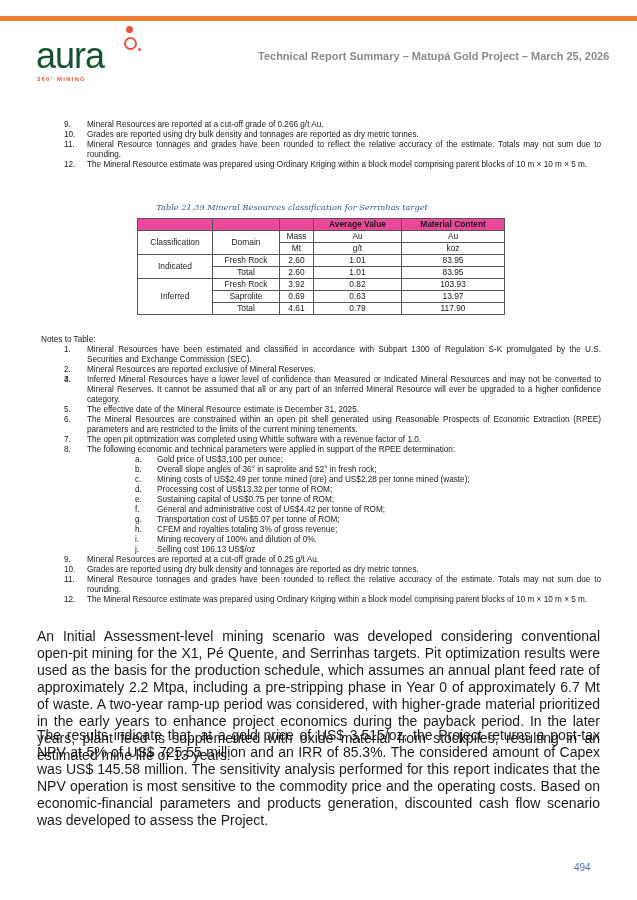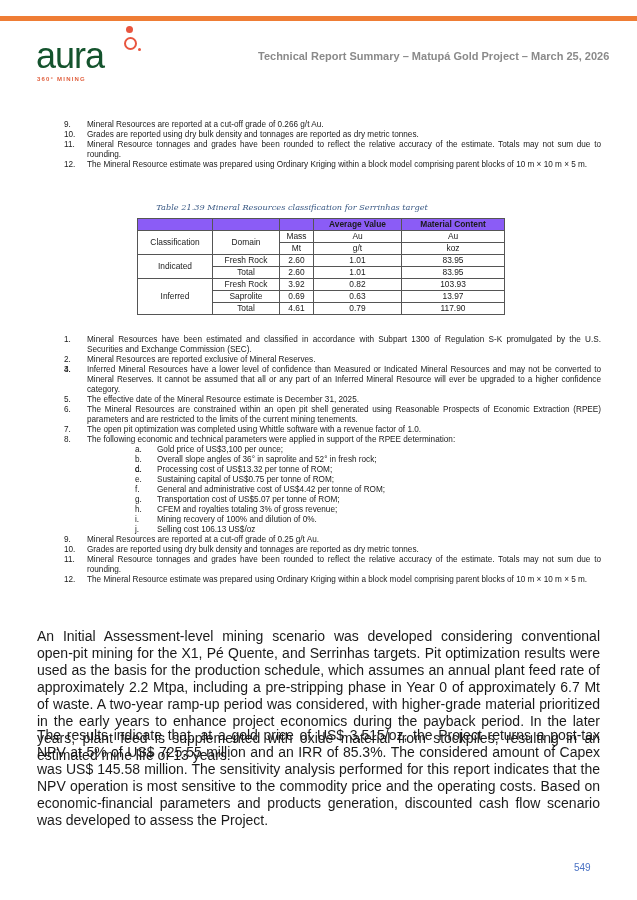--- a/index.html
+++ b/index.html
@@ -17,21 +17,21 @@
   .notes ol { margin: 0; padding: 0; list-style: none; }
   .note { position: relative; padding-left: 23px; text-align: justify; }
   .note .num { position: absolute; left: 0; top: 0; }
   .sub { position: relative; padding-left: 93px; }
   .sub .num { position: absolute; left: 71px; top: 0; }
 
   .caption { position: absolute; left: 0; width: 584px; top: 202px; text-align: center; font-family: "DejaVu Serif", serif; font-style: italic; font-size: 8.2px; color: #3b5a85; }
 
   table.res { position: absolute; left: 137px; top: 218px; border-collapse: collapse; font-size: 8.4px; }
   table.res td { border: 1px solid #555; text-align: center; padding: 0; height: 11px; line-height: 11px; }
-  table.res tr.hdr td { background: #8b5cf6; font-weight: bold; }
+  table.res tr.hdr td { background: #ec4899; font-weight: bold; }
   .c1 { width: 74px; } .c2 { width: 66px; } .c3 { width: 33px; } .c4 { width: 87px; } .c5 { width: 102px; }
 
   .para { position: absolute; left: 37px; width: 563px; font-size: 14px; line-height: 17px; text-align: justify; color: #1a1a1a; }
   .page-num { position: absolute; left: 574px; top: 862px; font-size: 10px; color: #4a72c4; }
 </style>
 </head>
 <body>
 
 <div class="topbar"></div>
 
@@ -106,48 +106,49 @@
       <tr>
         <td>Total</td>
         <td>4.61</td>
         <td>0.79</td>
         <td>117.90</td>
       </tr>
     </tbody>
 </table>
 
 <div class="notes" style="left:41px; top:335px; width:560px;">
+  <div>Notes to Table:</div>
   <div style="padding-left:23px;">
     <ol id="notes-list">
         <li class="note"><span class="num">1.</span><span>Mineral Resources have been estimated and classified in accordance with Subpart 1300 of Regulation S-K promulgated by the U.S. Securities and Exchange Commission (SEC).</span></li>
         <li class="note"><span class="num">2.</span><span>Mineral Resources are reported exclusive of Mineral Reserves.</span></li>
         <li class="note"><span class="num">3.</span></li>
         <li class="note"><span class="num">4.</span><span>Inferred Mineral Resources have a lower level of confidence than Measured or Indicated Mineral Resources and may not be converted to Mineral Reserves. It cannot be assumed that all or any part of an Inferred Mineral Resource will ever be upgraded to a higher confidence category.</span></li>
         <li class="note"><span class="num">5.</span><span>The effective date of the Mineral Resource estimate is December 31, 2025.</span></li>
         <li class="note"><span class="num">6.</span><span>The Mineral Resources are constrained within an open pit shell generated using Reasonable Prospects of Economic Extraction (RPEE) parameters and are restricted to the limits of the current mining tenements.</span></li>
         <li class="note"><span class="num">7.</span><span>The open pit optimization was completed using Whittle software with a revenue factor of 1.0.</span></li>
         <li class="note"><span class="num">8.</span><span>The following economic and technical parameters were applied in support of the RPEE determination:</span></li>
       </ol>
     <ol id="sub-notes-list">
         <li class="sub"><span class="num">a.</span><span>Gold price of US$3,100 per ounce;</span></li>
         <li class="sub"><span class="num">b.</span><span>Overall slope angles of 36° in saprolite and 52° in fresh rock;</span></li>
-        <li class="sub"><span class="num">c.</span></li>
+        <li class="sub"><span class="num">c.</span><span>Mining costs of US$2.49 per tonne mined (ore) and US$2.28 per tonne mined (waste);</span></li>
         <li class="sub"><span class="num">d.</span><span>Processing cost of US$13.32 per tonne of ROM;</span></li>
         <li class="sub"><span class="num">e.</span><span>Sustaining capital of US$0.75 per tonne of ROM;</span></li>
         <li class="sub"><span class="num">f.</span><span>General and administrative cost of US$4.42 per tonne of ROM;</span></li>
         <li class="sub"><span class="num">g.</span><span>Transportation cost of US$5.07 per tonne of ROM;</span></li>
         <li class="sub"><span class="num">h.</span><span>CFEM and royalties totaling 3% of gross revenue;</span></li>
         <li class="sub"><span class="num">i.</span><span>Mining recovery of 100% and dilution of 0%.</span></li>
         <li class="sub"><span class="num">j.</span><span>Selling cost 106.13 US$/oz</span></li>
       </ol>
     <ol id="notes-after-list">
         <li class="note"><span class="num">9.</span><span>Mineral Resources are reported at a cut-off grade of 0.25 g/t Au.</span></li>
         <li class="note"><span class="num">10.</span><span>Grades are reported using dry bulk density and tonnages are reported as dry metric tonnes.</span></li>
         <li class="note"><span class="num">11.</span><span>Mineral Resource tonnages and grades have been rounded to reflect the relative accuracy of the estimate. Totals may not sum due to rounding.</span></li>
         <li class="note"><span class="num">12.</span><span>The Mineral Resource estimate was prepared using Ordinary Kriging within a block model comprising parent blocks of 10 m × 10 m × 5 m.</span></li>
       </ol>
   </div>
 </div>
 
 <div class="para" style="top:628px;">An Initial Assessment-level mining scenario was developed considering conventional open-pit mining for the X1, Pé Quente, and Serrinhas targets. Pit optimization results were used as the basis for the production schedule, which assumes an annual plant feed rate of approximately 2.2 Mtpa, including a pre-stripping phase in Year 0 of approximately 6.7 Mt of waste. A two-year ramp-up period was considered, with higher-grade material prioritized in the early years to enhance project economics during the payback period. In the later years, plant feed is supplemented with oxide material from stockpiles, resulting in an estimated mine life of 13 years.</div>
 <div class="para" style="top:727px;">The results indicate that, at a gold price of US$ 3,515/oz, the Project returns a post-tax NPV at 5% of US$ 725.55 million and an IRR of 85.3%. The considered amount of Capex was US$ 145.58 million. The sensitivity analysis performed for this report indicates that the NPV operation is most sensitive to the commodity price and the operating costs. Based on economic-financial parameters and products generation, discounted cash flow scenario was developed to assess the Project.</div>
 
-<div class="page-num">549</div>
+<div class="page-num">494</div>
 
 </body></html>

